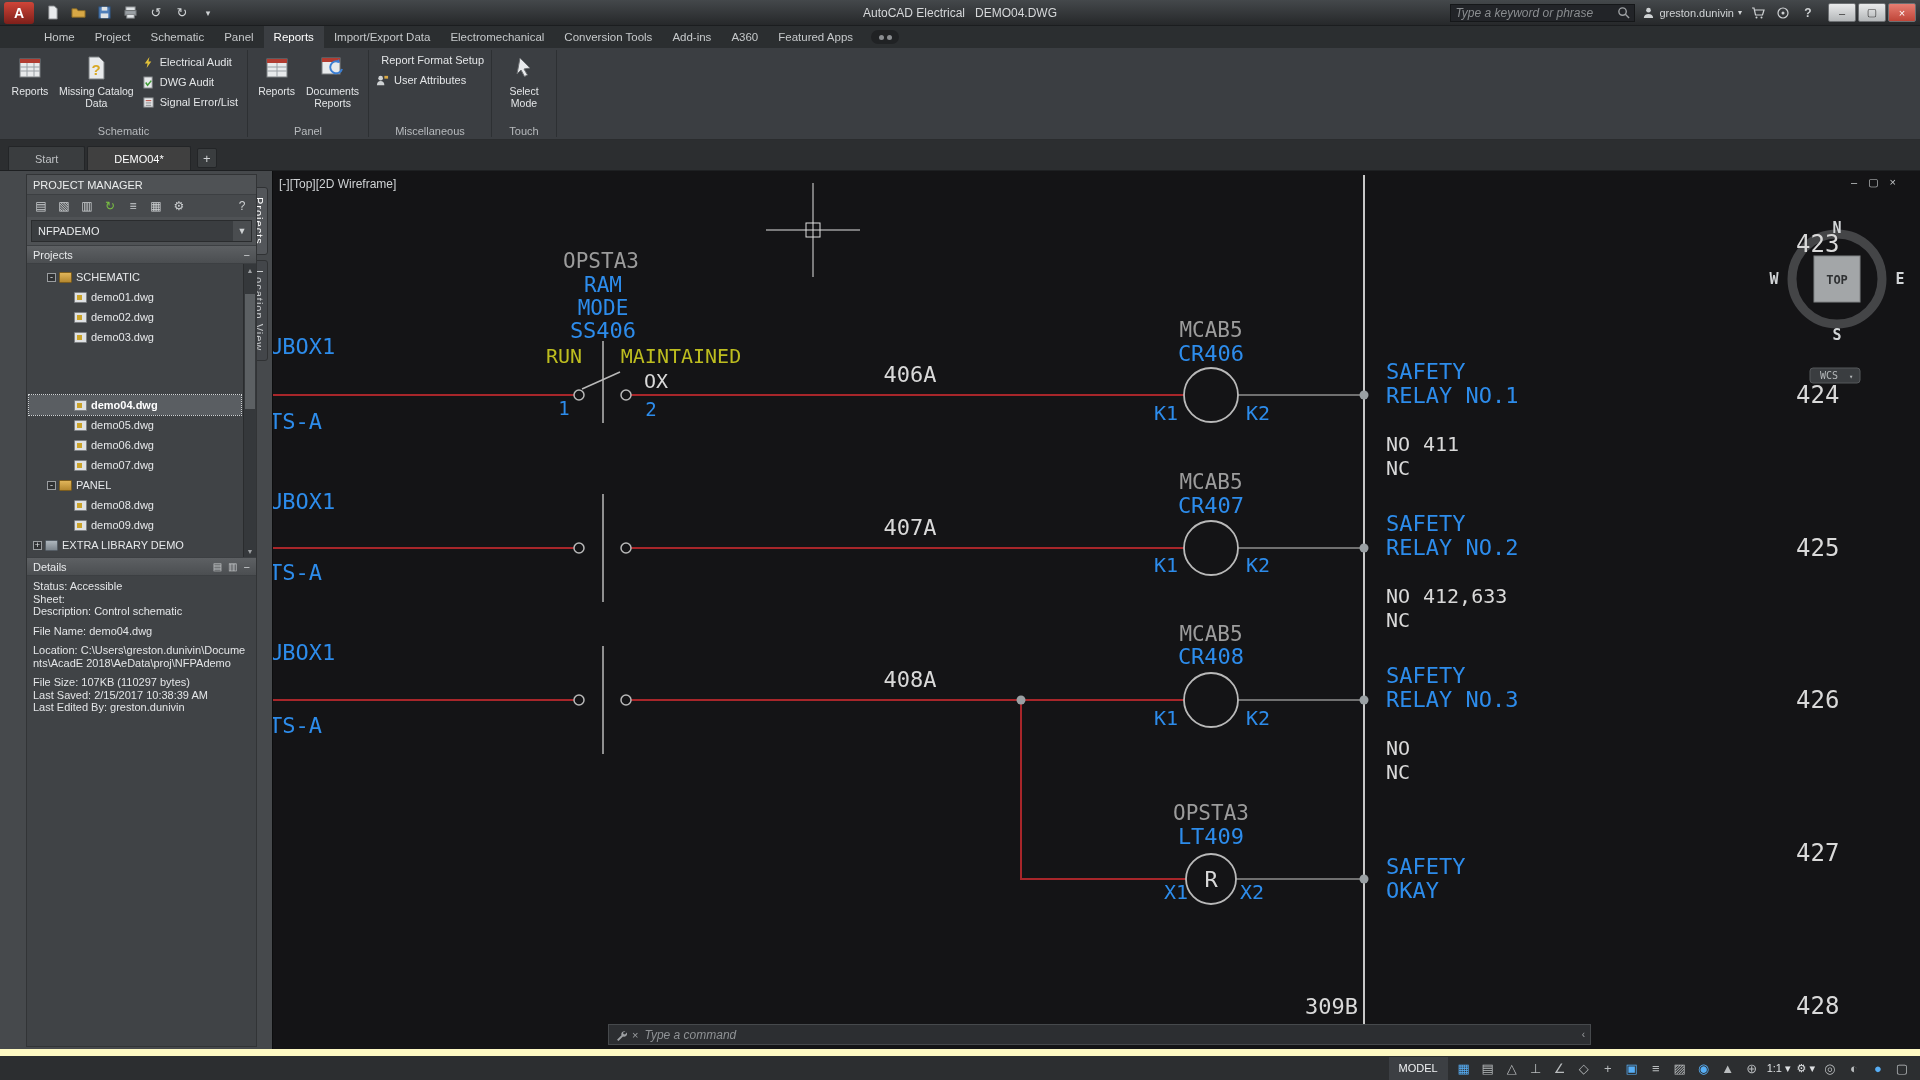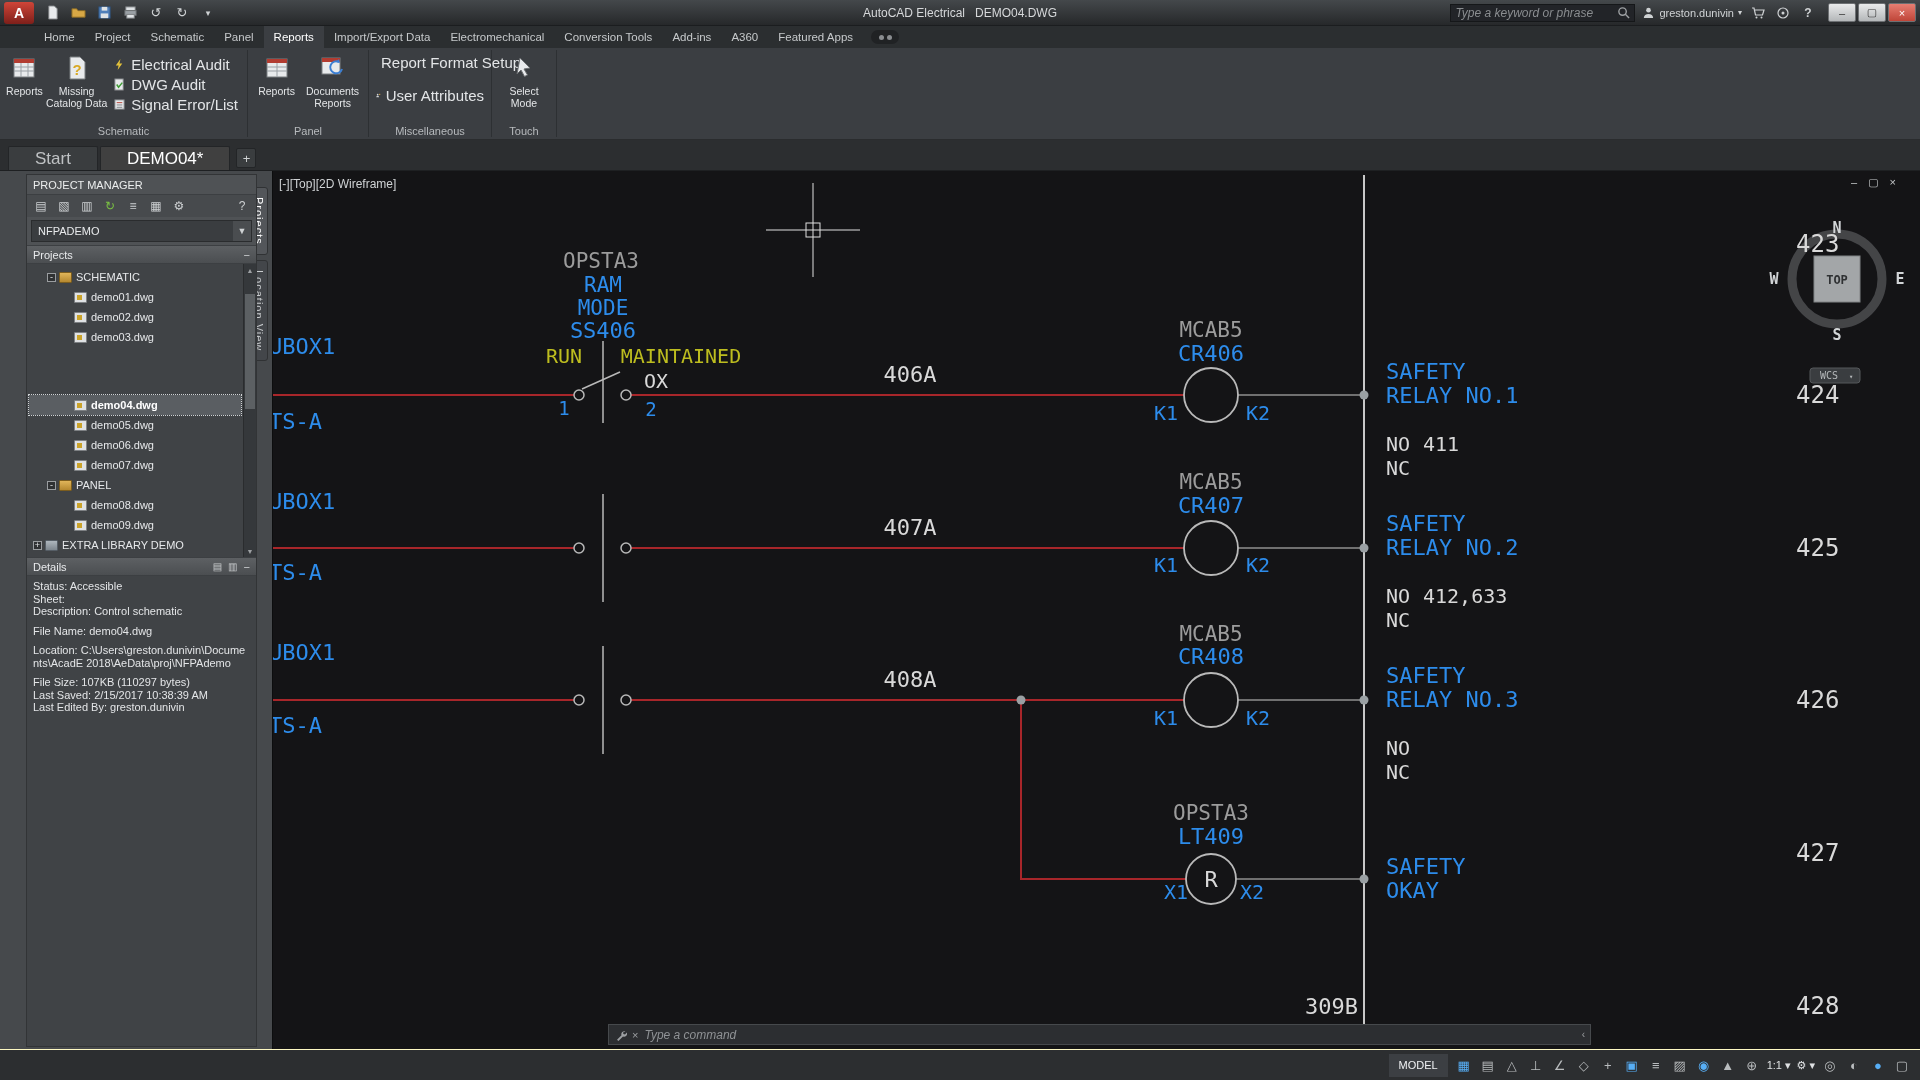--- a/index.html
+++ b/index.html
@@ -39,26 +39,26 @@
 
 .ribbon{position:absolute;left:0;top:48px;right:0;height:92px;background:#3b3e42;display:flex;align-items:stretch;z-index:58;border-bottom:1px solid #2a2c2e}
 .rpanel{display:flex;flex-direction:column}
 .rpanel-body{flex:1;display:flex;align-items:flex-start;padding:3px 4px 0}
 .rpanel-label{height:17px;font-size:11px;color:#b7babd;display:flex;align-items:center;justify-content:center}
 .rsep{width:1px;background:#2d3033;margin:2px 0}
 .bigbtn{display:flex;flex-direction:column;align-items:center;gap:2px;padding:2px 1px;border-radius:2px}
 .blabel{font-size:10.5px;line-height:12px;text-align:center;color:#e3e5e7}
 .bicon{width:30px;height:30px;display:flex;align-items:center;justify-content:center}
 .smallcol{display:flex;flex-direction:column;gap:4px;padding:5px 2px}
-.smallitem{display:flex;align-items:center;gap:5px;font-size:15px;color:#e3e5e7;height:16px;padding:0 3px;white-space:nowrap}
+.smallitem{display:flex;align-items:flex-start;gap:5px;font-size:11px;color:#e3e5e7;height:16px;padding:0 3px;white-space:nowrap}
 
 
 .filetabs{position:absolute;left:0;top:140px;right:0;height:31px;background:#2c2e30;display:flex;align-items:flex-end;
   padding-left:8px;border-bottom:1px solid #1e2022;z-index:57}
-.ftab{height:24px;display:flex;align-items:center;padding:0 26px;font-size:17px;background:#3a3d3f;color:#bfc2c4;
+.ftab{height:24px;display:flex;align-items:center;padding:0 26px;font-size:11px;background:#3a3d3f;color:#bfc2c4;
   border:1px solid #232527;border-bottom:none;margin-right:2px;border-radius:2px 2px 0 0}
 .ftab.active{background:#404040;color:#fff}
 .ftab-add{width:20px;height:20px;margin:0 0 2px 4px;display:flex;align-items:center;justify-content:center;
   color:#cfd2d4;background:#3a3d3f;border:1px solid #232527;border-radius:2px;font-size:13px}
 
 
 .workarea{position:absolute;left:0;top:171px;right:0;bottom:31px;background:#46494c}
 .canvas{position:absolute;left:272px;top:0;right:0;bottom:0;background:#141416;overflow:hidden;border-left:1px solid #0c0d0e}
 .vp-label{position:absolute;left:6px;top:6px;color:#cfd2d4;font-size:12px;z-index:5}
 .vp-controls{position:absolute;right:24px;top:5px;color:#c6c9cb;font-size:11px;display:flex;gap:11px;z-index:5}
@@ -105,21 +105,21 @@
 .detail-line{line-height:12.5px;word-break:break-all}
 .detail-blank{height:7px}
 
 
 .side-tabs{position:absolute;left:247px;top:16px;width:21px;display:flex;flex-direction:column;gap:5px;z-index:9}
 .side-tab{writing-mode:vertical-rl;background:#43464a;border:1px solid #303234;color:#c9ccce;font-size:11px;
   padding:9px 2px;border-radius:0 3px 3px 0;letter-spacing:1px}
 .side-tab.active{background:#53565a;color:#fff}
 
 
-.statusbar{position:absolute;left:0;bottom:0;right:0;height:31px;background:#2c2e30;border-top:1px solid #fef9c3;
+.statusbar{position:absolute;left:0;bottom:0;right:0;height:31px;background:#2c2e30;border-top:7px solid #fef9c3;
   display:flex;align-items:center;justify-content:flex-end;padding-right:6px;gap:1px;z-index:60}
 .model-btn{padding:0 10px;height:23px;display:flex;align-items:center;color:#f0f2f4;background:#3c3f43;font-size:11px;margin-right:3px}
 .sicon{min-width:24px;height:23px;display:flex;align-items:center;justify-content:center;color:#b9bcbe;font-size:13px;padding:0 3px}
 .sicon.on{color:#57aef5}
 .sicon.stext{font-size:11px;color:#dfe1e3;font-family:"Liberation Sans",sans-serif}
 </style>
 </head>
 <body>
 
 <div class="titlebar">
@@ -306,21 +306,21 @@
             </svg>
         </span>
         <span class="blabel">Documents Reports</span>
       </div>
     </div>
     <div class="rpanel-label">Panel</div>
   </div>
   <div class="rsep"></div>
 
   <div class="rpanel" style="width:122px">
-    <div class="rpanel-body" style="flex-direction:column;align-items:stretch;gap:17px;padding-top:6px">
+    <div class="rpanel-body" style="flex-direction:column;align-items:stretch;gap:4px;padding-top:6px">
       <div class="smallitem">
         <svg width="13" height="13" viewBox="0 0 14 14">
             <rect x="2" y="1" width="8" height="11" fill="#e8eaec" stroke="#7b7e81"></rect>
             <circle cx="10" cy="10" r="3" fill="#9aa0a5" stroke="#5f6265"></circle>
           </svg>
         <span>Report Format Setup</span>
       </div>
       <div class="smallitem">
         <svg width="13" height="13" viewBox="0 0 14 14">
             <circle cx="5" cy="4.5" r="2.5" fill="#cfd2d4"></circle>

